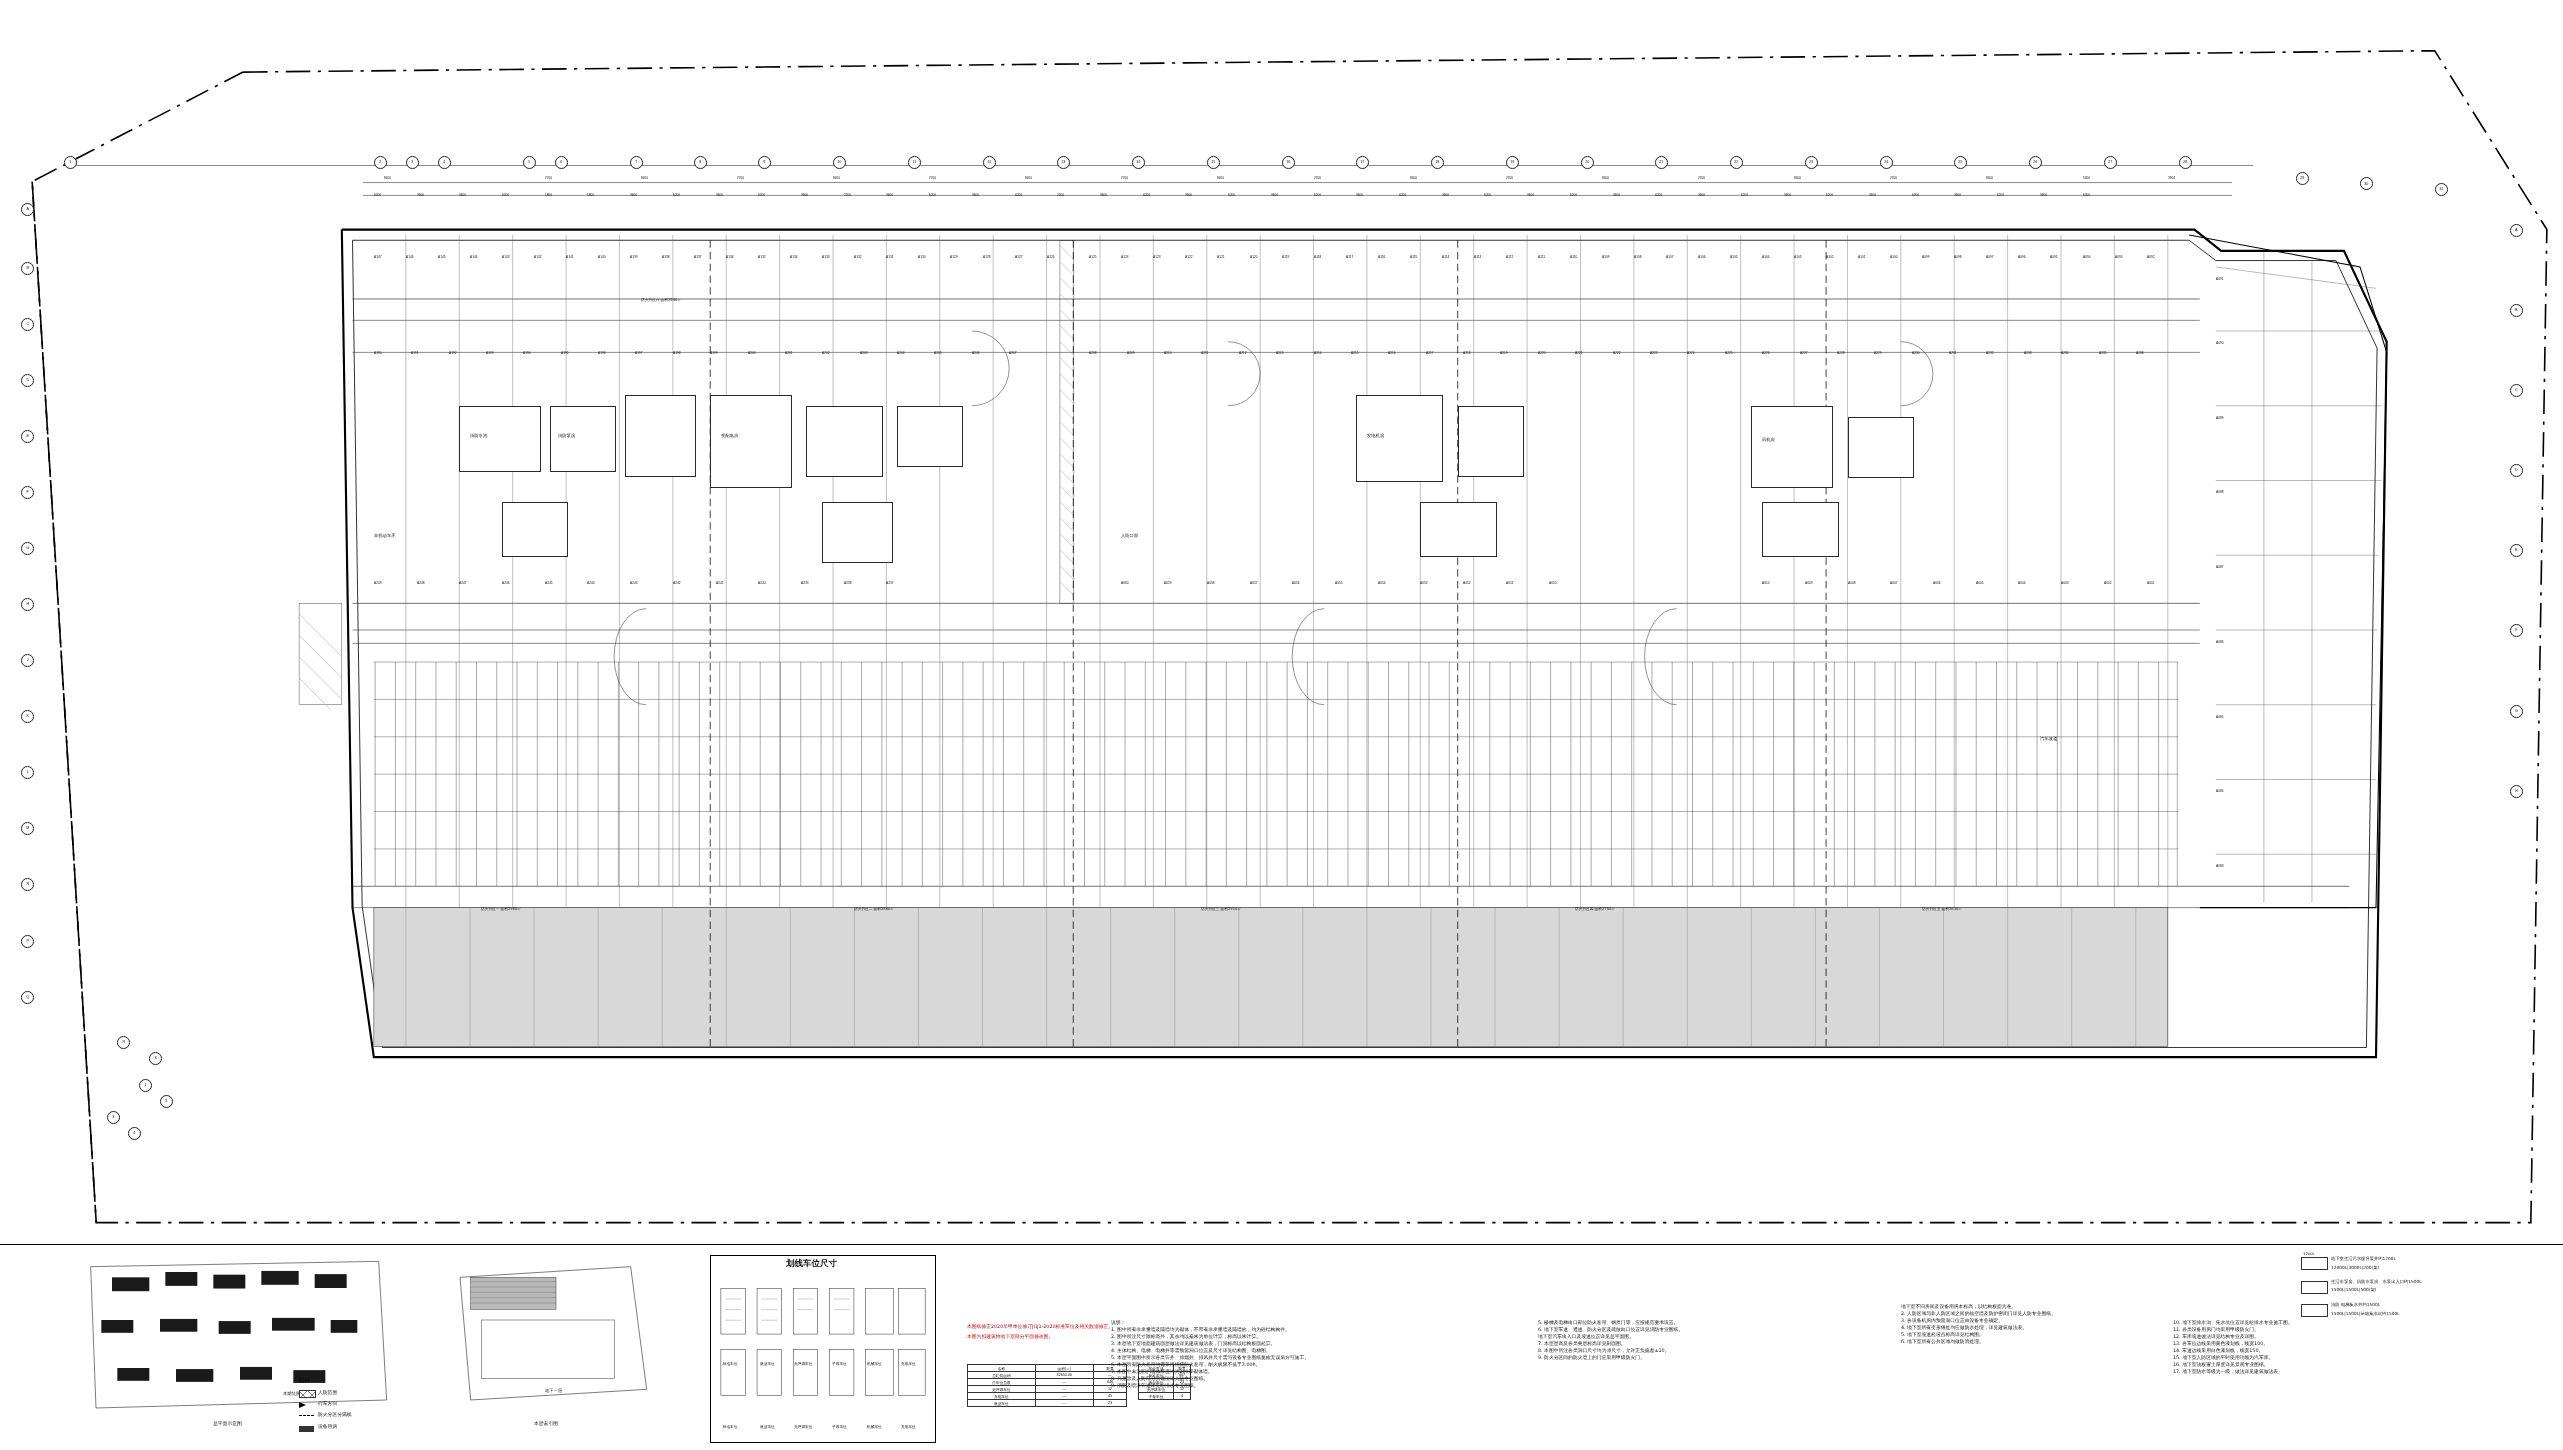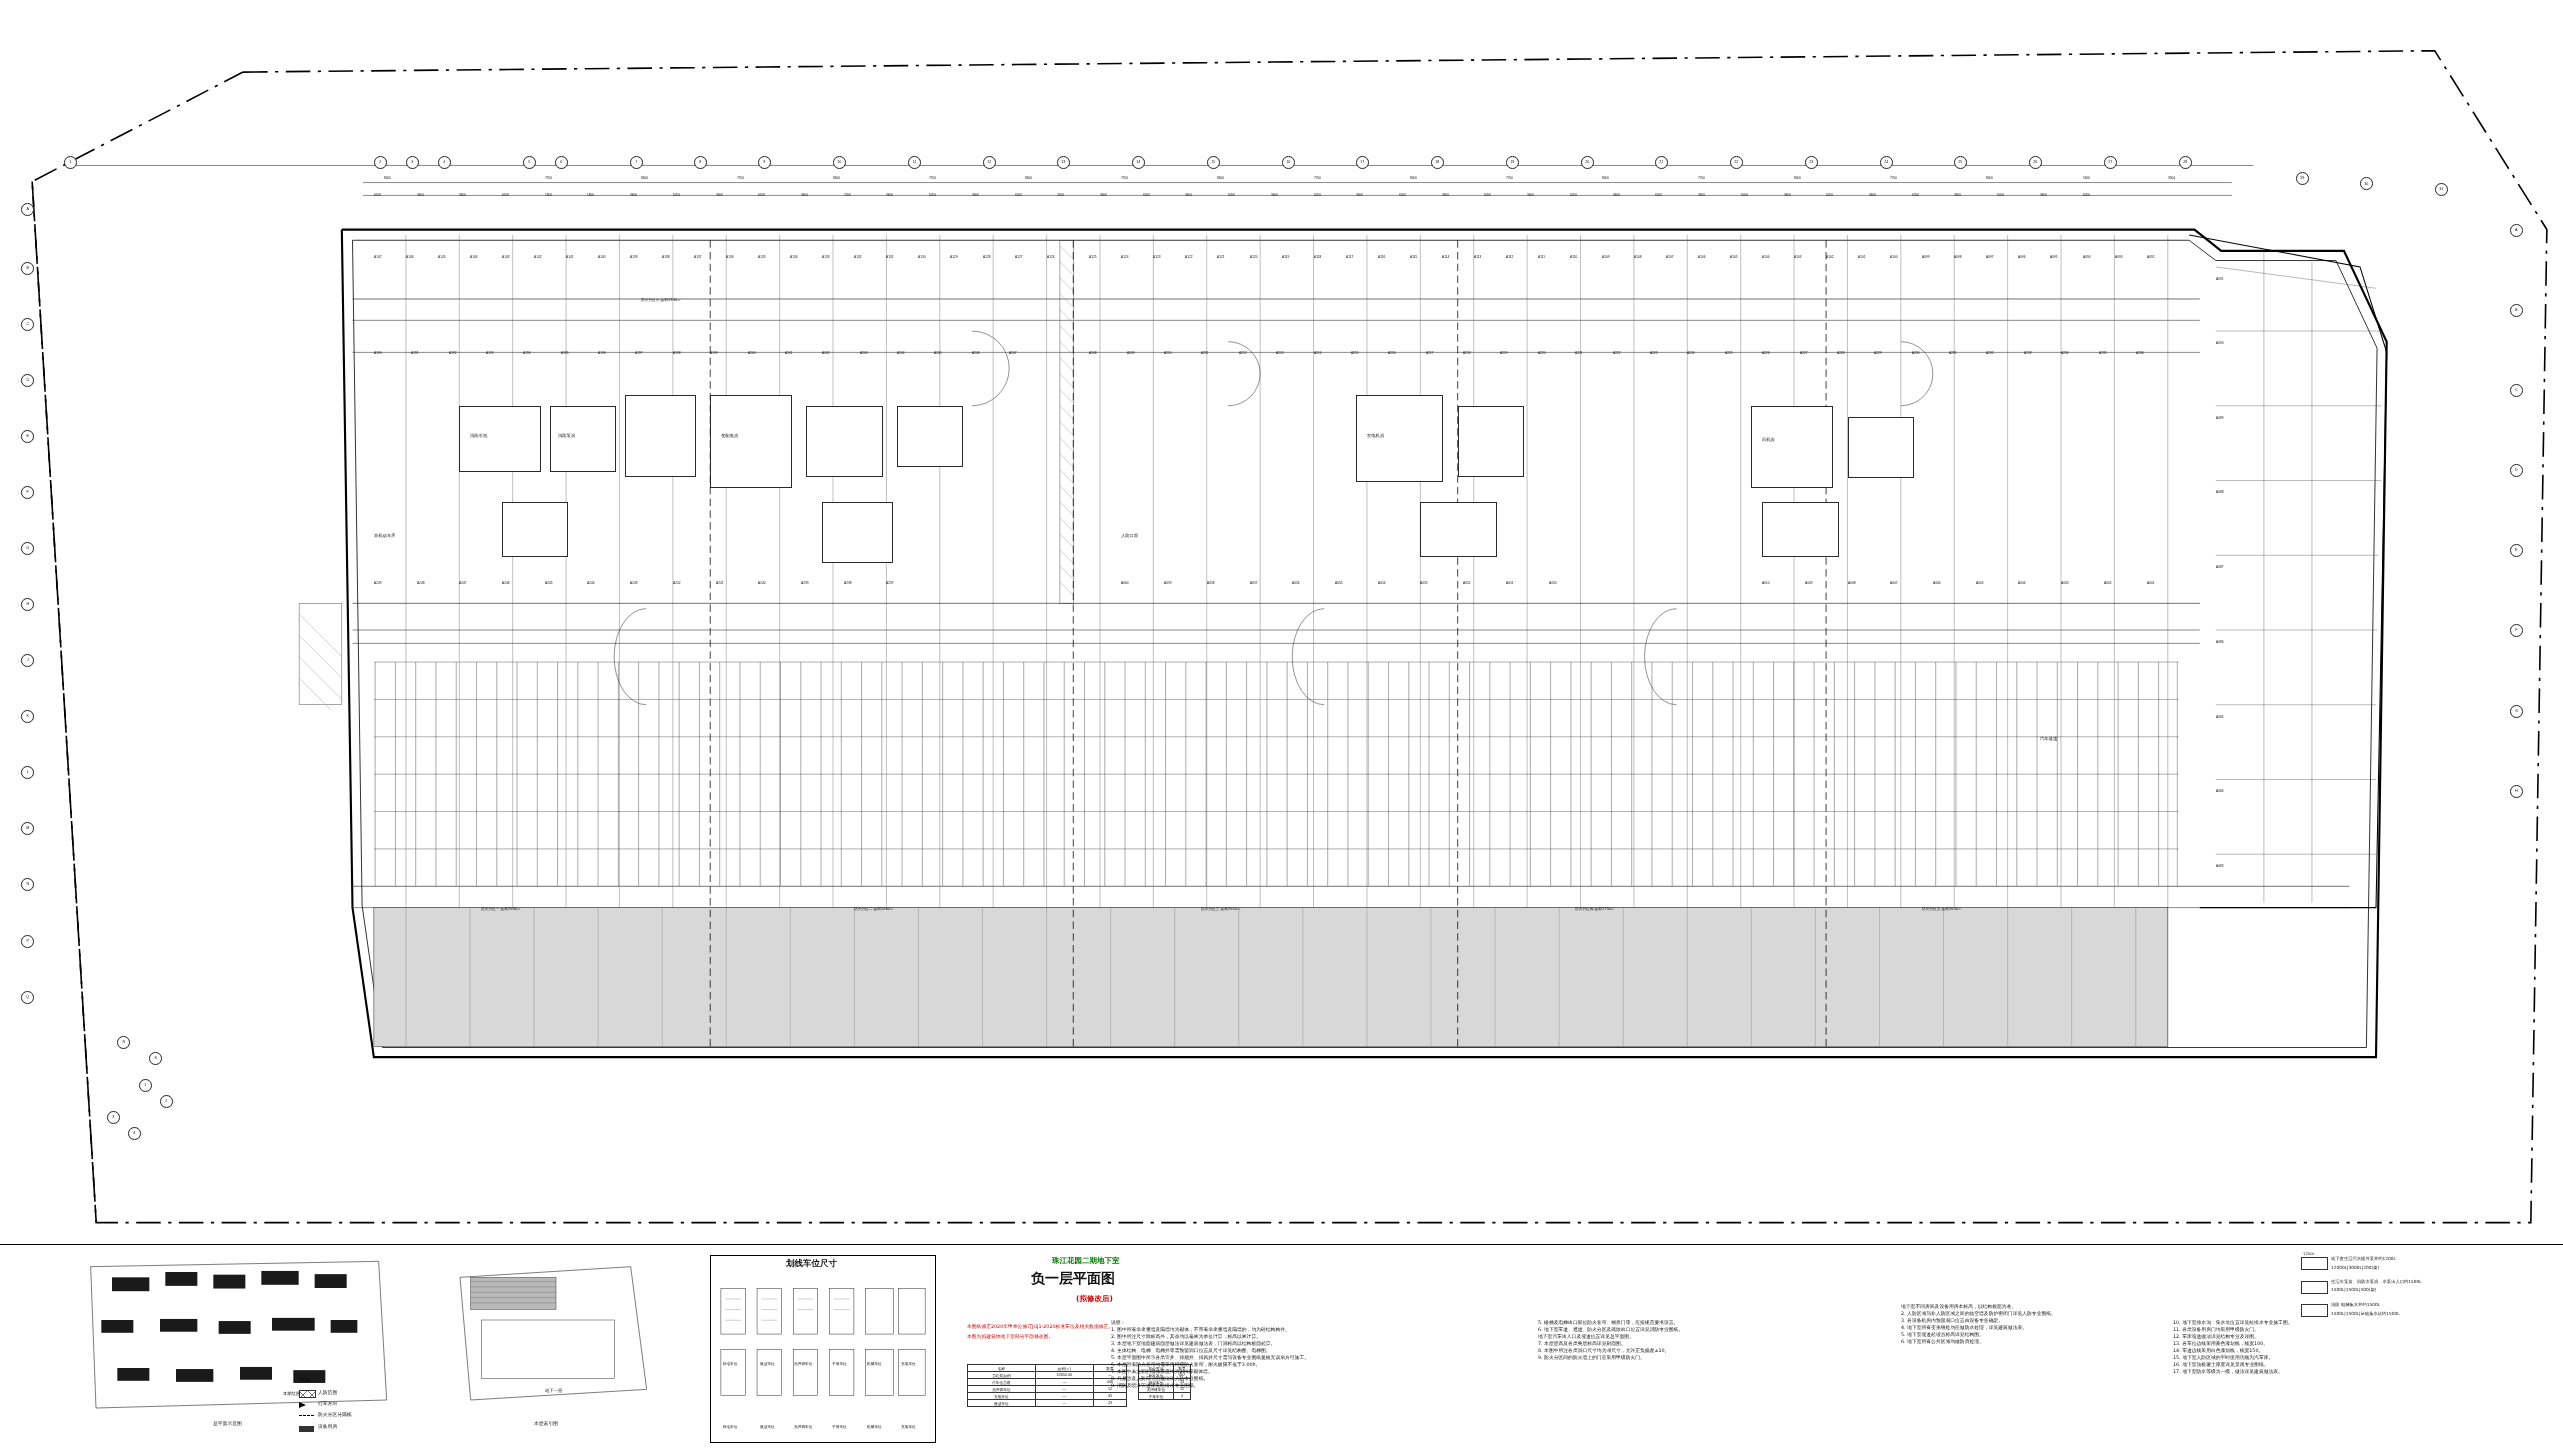--- a/index.html
+++ b/index.html
@@ -751,25 +751,20 @@
       <div class="txt t7 cn" style="left:190px;top:107px;">充电车位</div>
 
       <div class="txt t7 cn" style="left:11.7px;top:170px;">标准车位</div>
       <div class="txt t7 cn" style="left:49px;top:170px;">微型车位</div>
       <div class="txt t7 cn" style="left:83px;top:170px;">无障碍车位</div>
       <div class="txt t7 cn" style="left:121px;top:170px;">子母车位</div>
       <div class="txt t7 cn" style="left:156px;top:170px;">机械车位</div>
       <div class="txt t7 cn" style="left:190px;top:170px;">充电车位</div>
     </div>
 
-    <div class="abs" style="left:1004px;top:11.7px;width:278px;height:59px;">
-      <div class="txt t14 cn greentxt bold" style="left:48px;top:0;">珠江花园二期地下室</div>
-      <div class="txt t26 cn bold" style="left:27px;top:14px;">负一层平面图</div>
-      <div class="txt t14 cn redtxt bold" style="left:72px;top:38px;">(拟修改后)</div>
-    </div>
 
     <div class="abs" style="left:967px;top:80px;width:342px;height:32px;">
       <div class="txt t9 cn redtxt" style="left:0;top:0;">本图纸修正2020年甲单位修订JGJ1-2020标准车位及相关数据修正。</div>
       <div class="txt t9 cn redtxt" style="left:0;top:9.6px;">本图为拟建筑物地下室部分平面修改图。</div>
     </div>
 
     <div class="abs" style="left:967px;top:119px;width:224px;height:69px;">
       <table class="mini" style="left:0;top:0;width:160px;">
         <tbody>
             <tr>

